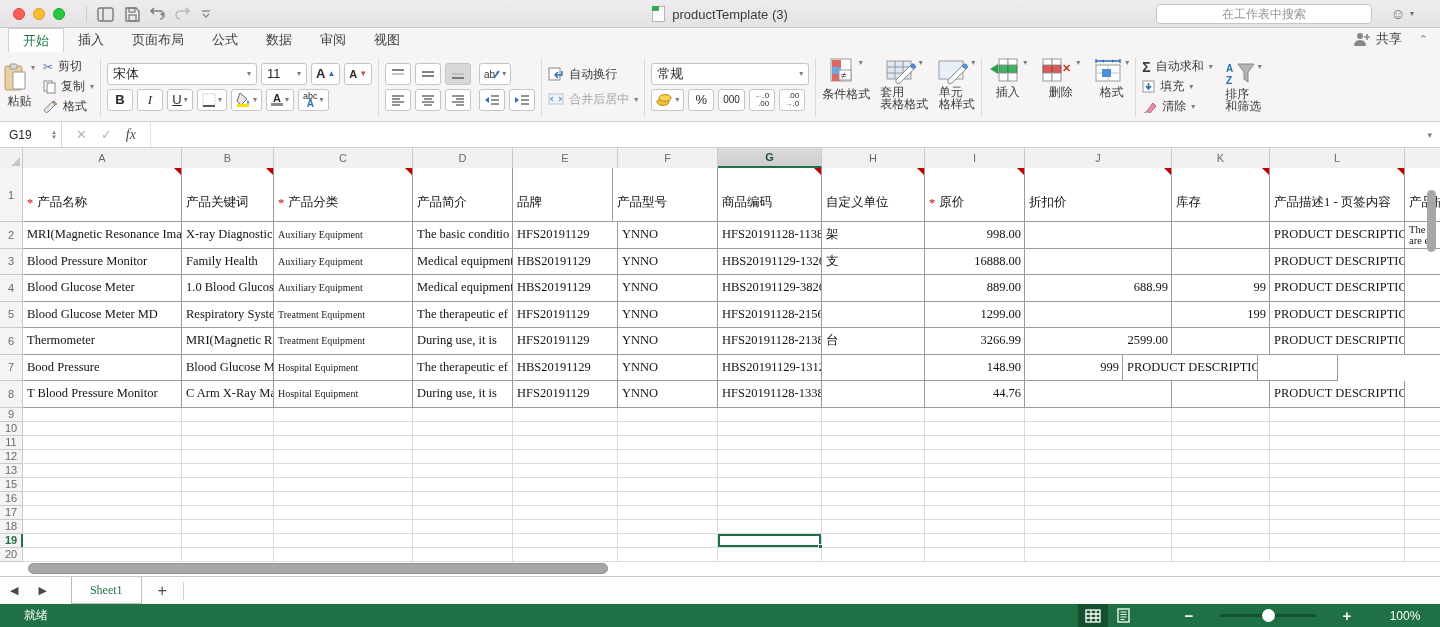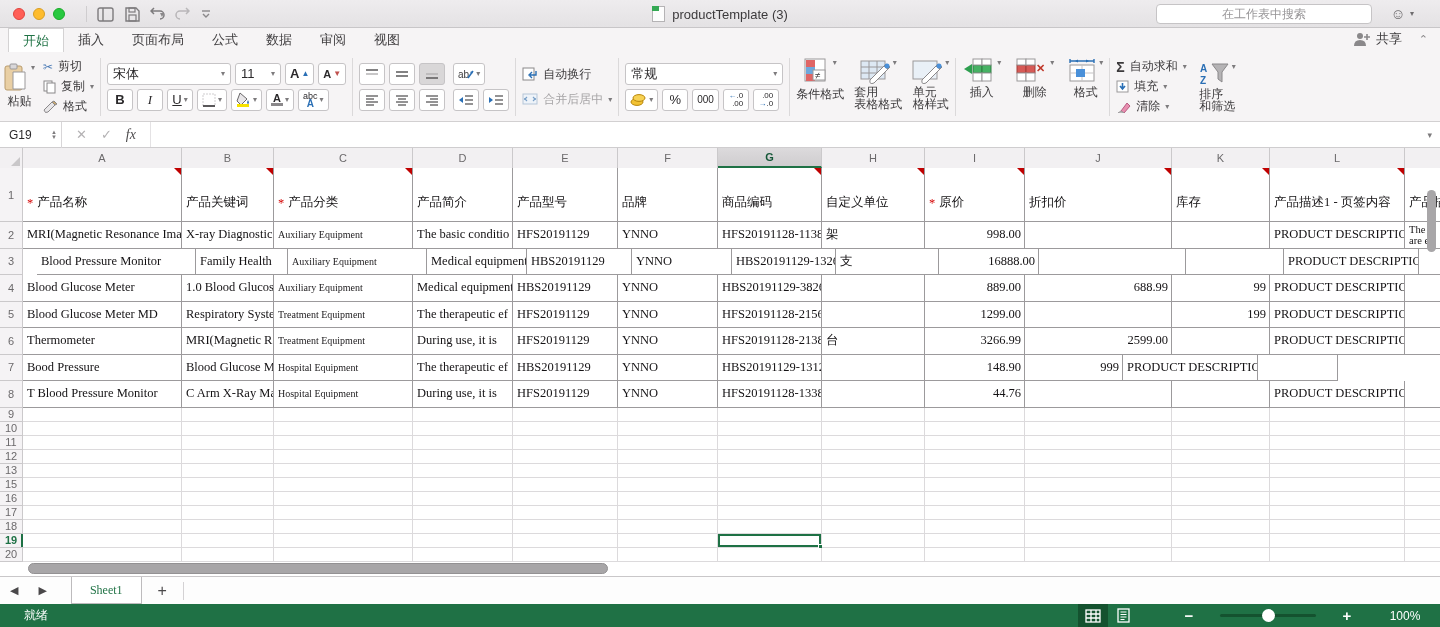--- a/index.html
+++ b/index.html
@@ -220,21 +220,21 @@
           </svg>
           <span>格式</span>
         </span>
     </div>
   </div>
 
   <div class="vsep"></div>
 
   <div class="rgroup">
     <div class="rrow">
-      <div class="combo" style="width:124px;gap:25px;">
+      <div class="combo" style="width:150px;gap:25px;">
           <span>宋体</span>
           <span class="caret-s">▾</span>
         </div>
       <div class="combo" style="width:46px;">
           <span>11</span>
           <span class="caret-s">▾</span>
         </div>
       <div class="btnbox">
           <b>A</b>
           <span style="color:#2a6fb5;font-size:8px;">▲</span>
@@ -595,25 +595,25 @@
         <span class="tri"></span>
       </div>
       <div class="cell hcell" style="width: 139px;">
         <span class="star">*</span>
         <span>产品分类</span>
         <span class="tri"></span>
       </div>
       <div class="cell hcell" style="width: 100px;">
         <span>产品简介</span>
       </div>
+      <div class="cell hcell" style="width: 100px;">
+        <span>品牌</span>
+      </div>
       <div class="cell hcell" style="width: 105px;">
         <span>产品型号</span>
-      </div>
-      <div class="cell hcell" style="width: 100px;">
-        <span>品牌</span>
       </div>
       <div class="cell hcell" style="width: 104px;">
         <span>商品编码</span>
         <span class="tri"></span>
       </div>
       <div class="cell hcell" style="width: 103px;">
         <span>自定义单位</span>
         <span class="tri"></span>
       </div>
       <div class="cell hcell" style="width: 100px;">
@@ -649,21 +649,21 @@
       <div class="cell dcell" style="width: 103px;">架</div>
       <div class="cell dcell num" style="width: 100px;">998.00</div>
       <div class="cell dcell num" style="width: 147px;"></div>
       <div class="cell dcell num" style="width: 98px;"></div>
       <div class="cell dcell" style="width: 135px;">PRODUCT DESCRIPTION</div>
       <div class="cell dcell wrap" style="width: 80px;">The b
 are e</div>
     </div>
     <div class="grow data-row">
       <div class="gut">3</div>
-      <div class="cell dcell" style="width: 159px; margin-left: 14px;">Blood Pressure Monitor</div>
+      <div class="cell dcell" style="width: 159px;">Blood Pressure Monitor</div>
       <div class="cell dcell" style="width: 92px;">Family Health</div>
       <div class="cell dcell csmall" style="width: 139px;">Auxiliary Equipment</div>
       <div class="cell dcell" style="width: 100px;">Medical equipment</div>
       <div class="cell dcell" style="width: 105px;">HBS20191129</div>
       <div class="cell dcell" style="width: 100px;">YNNO</div>
       <div class="cell dcell" style="width: 104px;">HBS20191129-1326</div>
       <div class="cell dcell" style="width: 103px;">支</div>
       <div class="cell dcell num" style="width: 100px;">16888.00</div>
       <div class="cell dcell num" style="width: 147px;"></div>
       <div class="cell dcell num" style="width: 98px;"></div>

